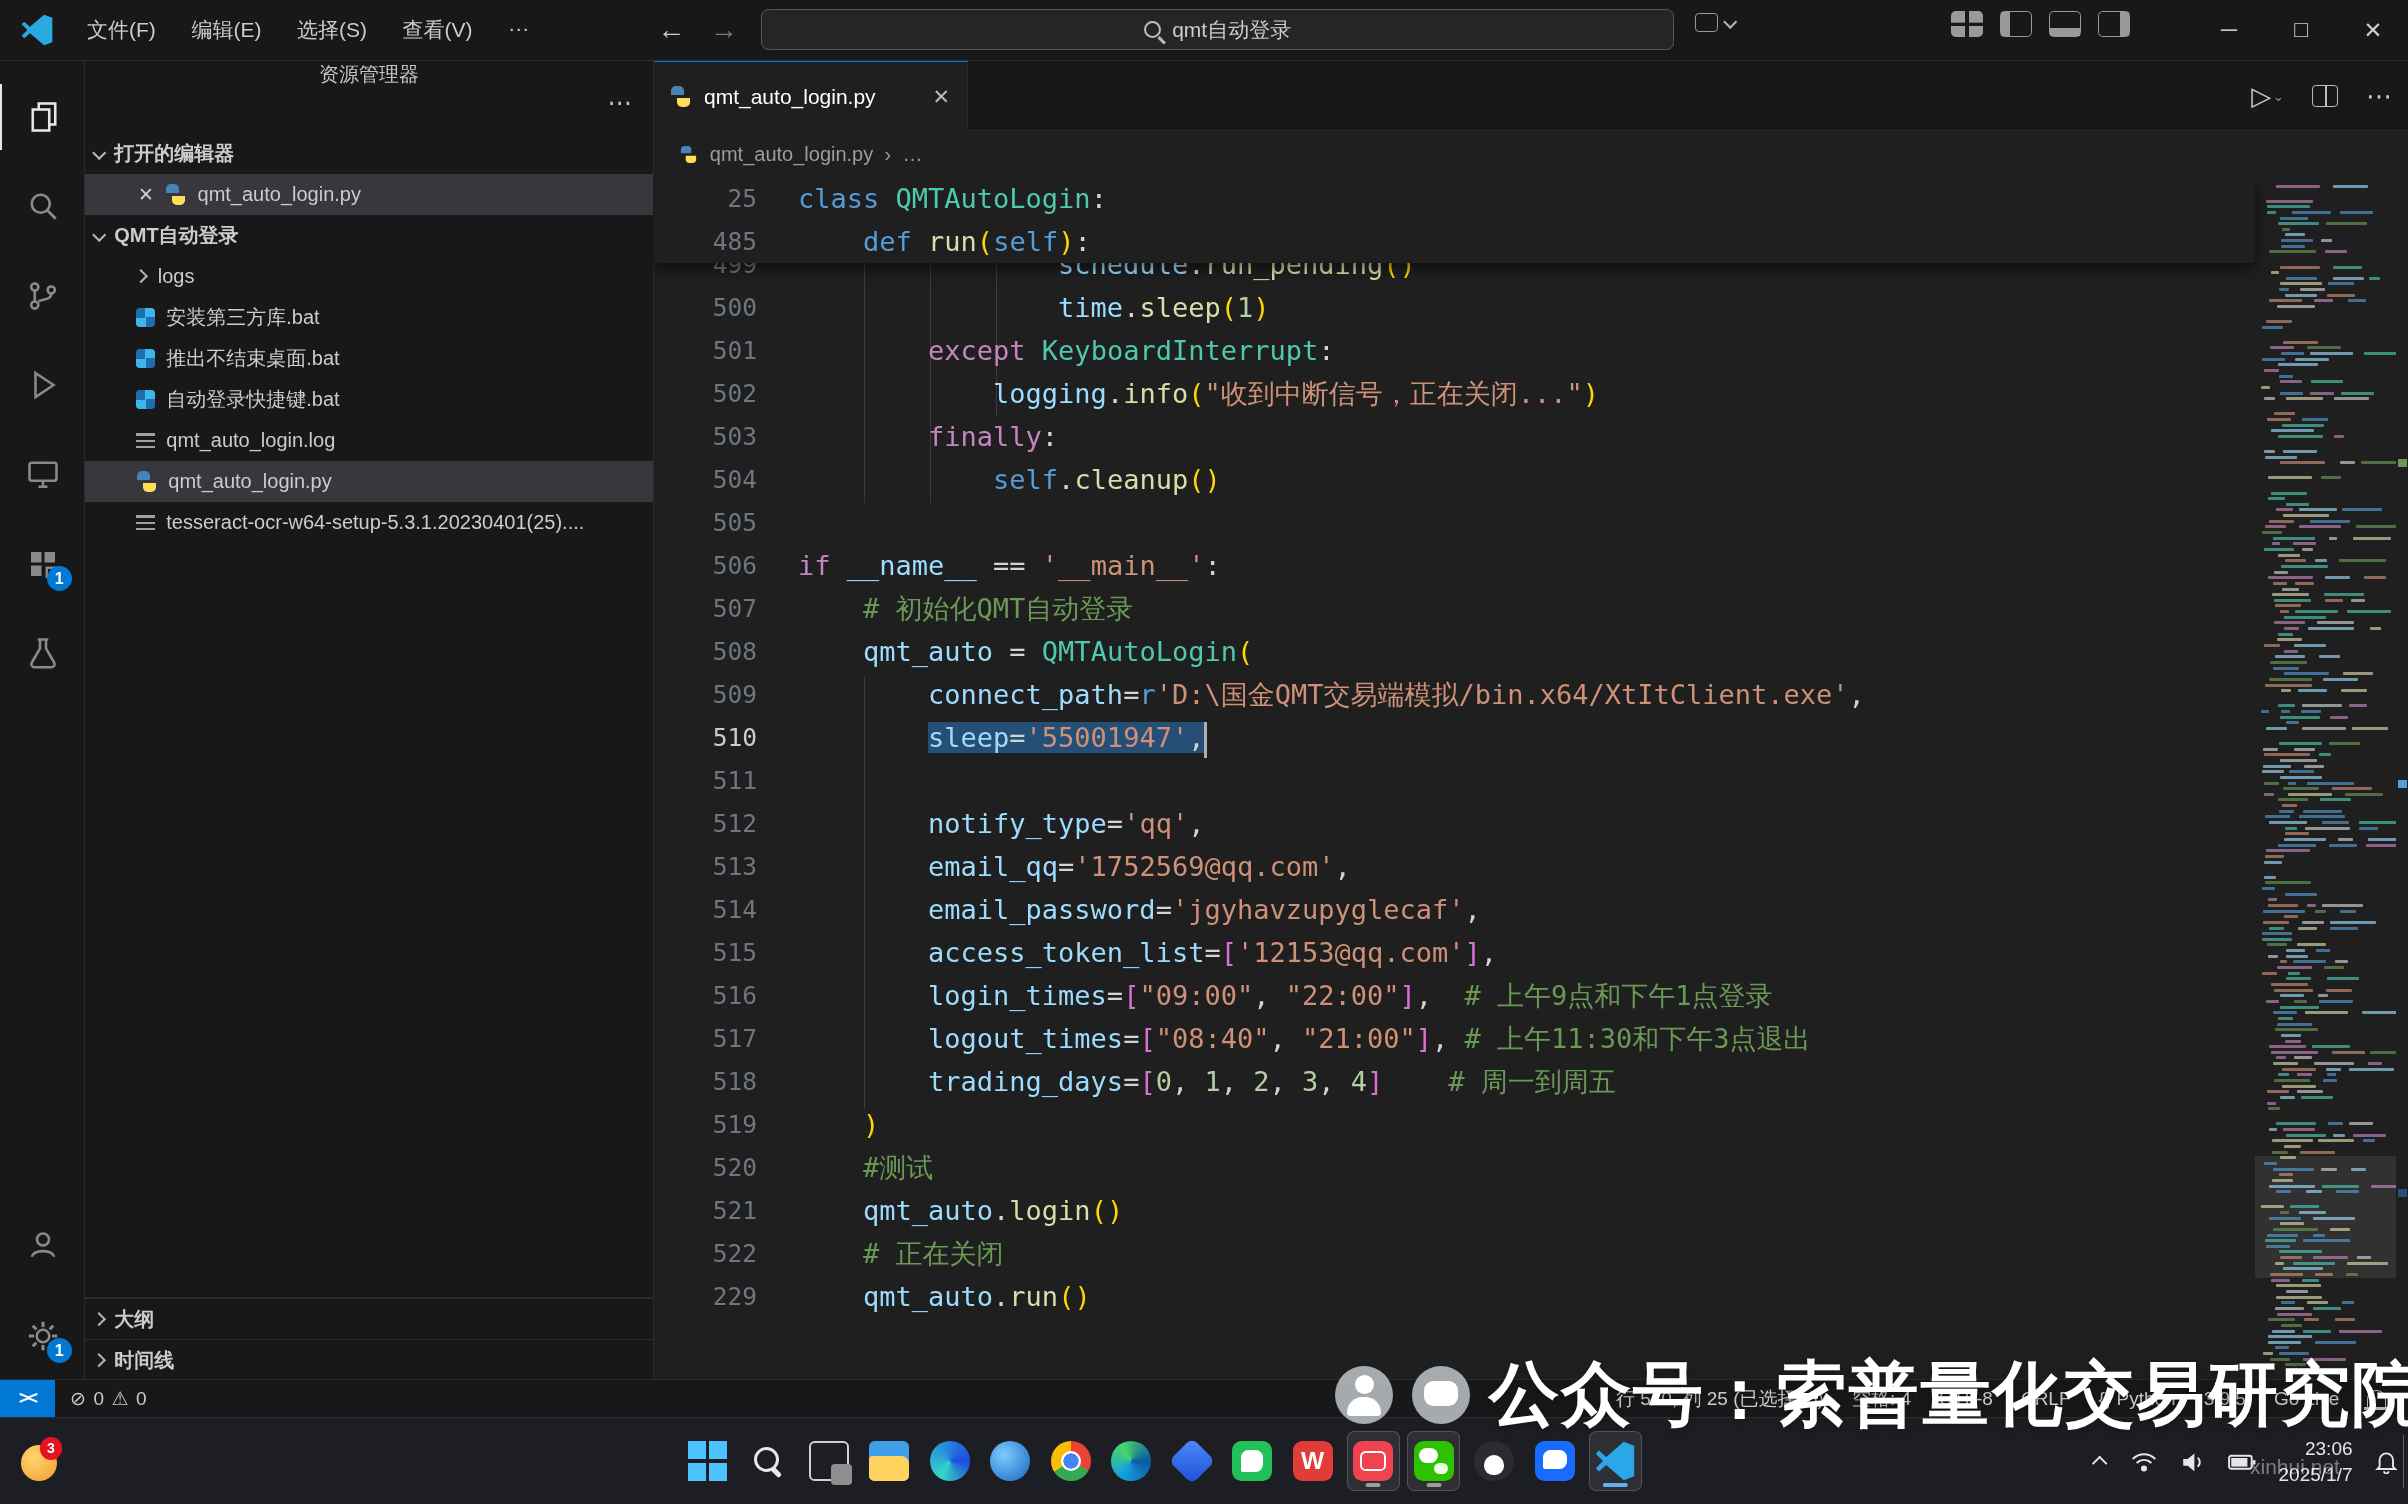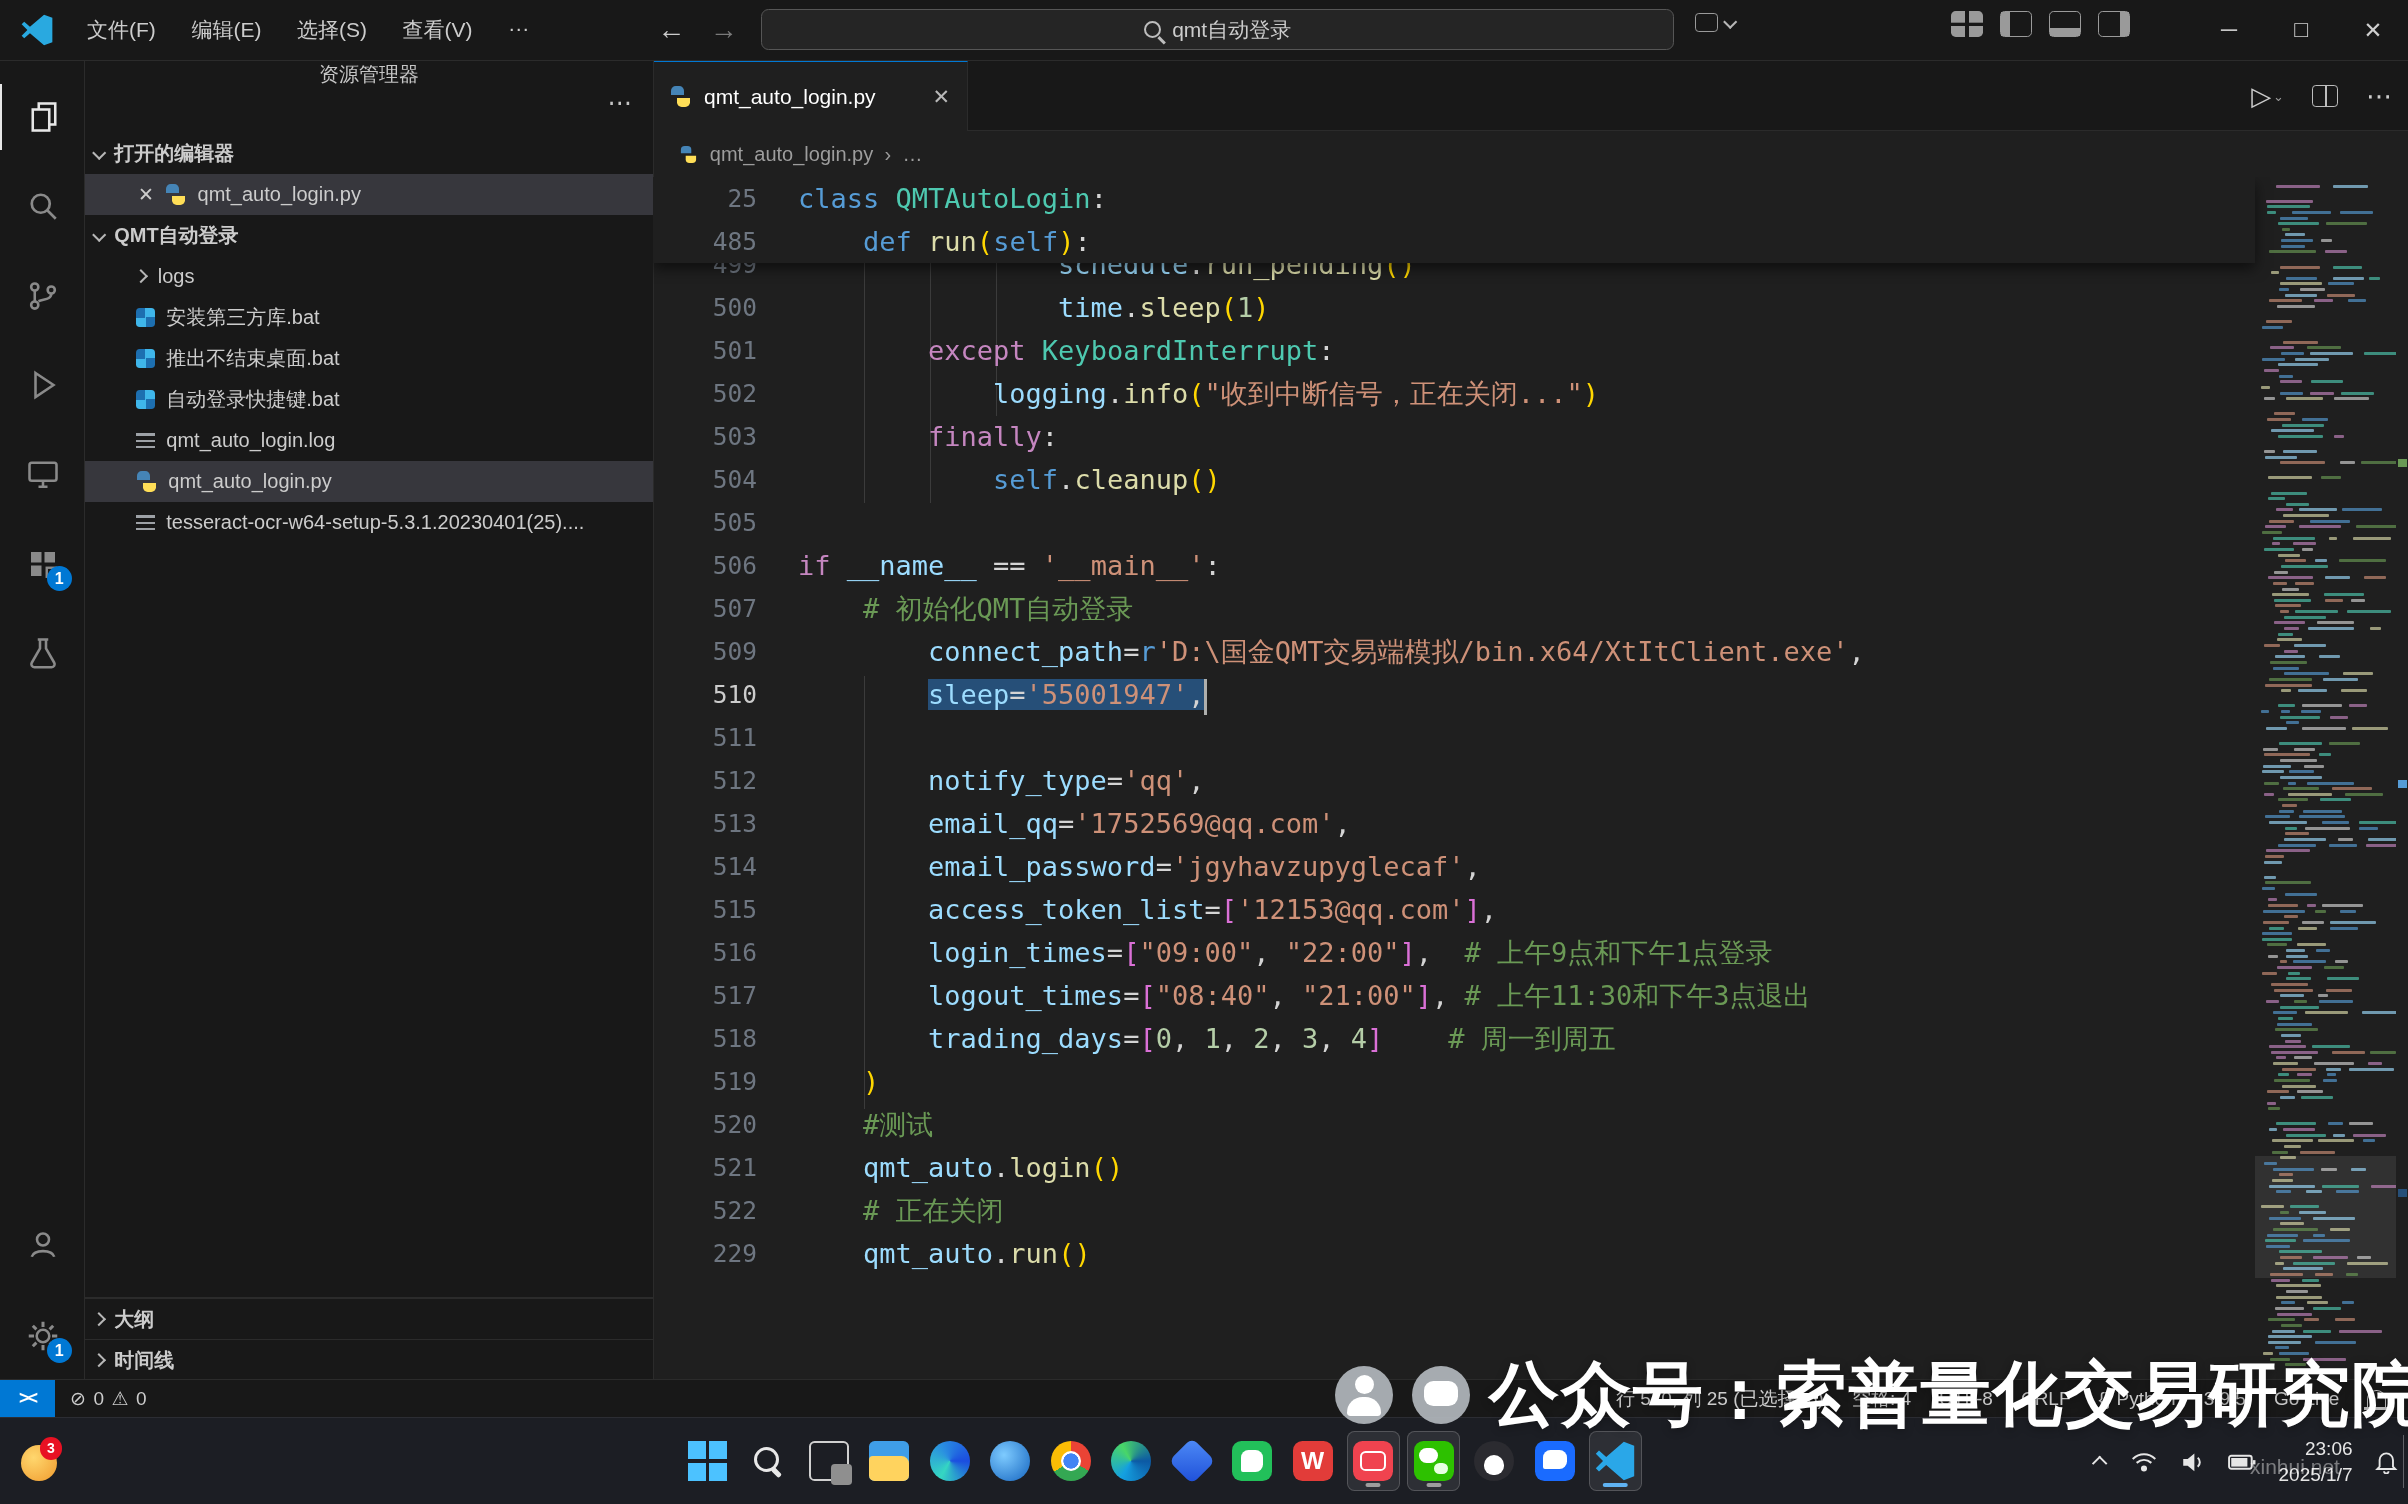--- a/index.html
+++ b/index.html
@@ -355,20 +355,21 @@
       <div id="code-lines" class="code-lines">
           <div class="crow"><span class="ln">499</span><div class="lc"><span class="tok-w">                </span><span class="tok-v">schedule</span><span class="tok-w">.</span><span class="tok-f">run_pending</span><span class="tok-b1">()</span></div></div>
           <div class="crow"><span class="ln">500</span><div class="lc"><span class="tok-w">                </span><span class="tok-v">time</span><span class="tok-w">.</span><span class="tok-f">sleep</span><span class="tok-b1">(</span><span class="tok-n">1</span><span class="tok-b1">)</span></div></div>
           <div class="crow"><span class="ln">501</span><div class="lc"><span class="tok-w">        </span><span class="tok-k">except</span><span class="tok-w"> </span><span class="tok-t">KeyboardInterrupt</span><span class="tok-w">:</span></div></div>
           <div class="crow"><span class="ln">502</span><div class="lc"><span class="tok-w">            </span><span class="tok-v">logging</span><span class="tok-w">.</span><span class="tok-f">info</span><span class="tok-b1">(</span><span class="tok-s">"收到中断信号，正在关闭..."</span><span class="tok-b1">)</span></div></div>
           <div class="crow"><span class="ln">503</span><div class="lc"><span class="tok-w">        </span><span class="tok-k">finally</span><span class="tok-w">:</span></div></div>
           <div class="crow"><span class="ln">504</span><div class="lc"><span class="tok-w">            </span><span class="tok-sf">self</span><span class="tok-w">.</span><span class="tok-f">cleanup</span><span class="tok-b1">()</span></div></div>
           <div class="crow"><span class="ln">505</span><div class="lc"></div></div>
           <div class="crow"><span class="ln">506</span><div class="lc"><span class="tok-k">if</span><span class="tok-w"> </span><span class="tok-v">__name__</span><span class="tok-w"> == </span><span class="tok-s">'__main__'</span><span class="tok-w">:</span></div></div>
           <div class="crow"><span class="ln">507</span><div class="lc"><span class="tok-w">    </span><span class="tok-c"># 初始化QMT自动登录</span></div></div>
+          <div class="crow"><span class="ln">508</span><div class="lc"><span class="tok-w">    </span><span class="tok-v">qmt_auto</span><span class="tok-w"> = </span><span class="tok-t">QMTAutoLogin</span><span class="tok-b1">(</span></div></div>
           <div class="crow"><span class="ln">509</span><div class="lc"><span class="tok-w">        </span><span class="tok-v">connect_path</span><span class="tok-w">=</span><span class="tok-d">r</span><span class="tok-s">'D:\国金QMT交易端模拟/bin.x64/XtItClient.exe'</span><span class="tok-w">,</span></div></div>
           <div class="crow"><span class="ln cur">510</span><div class="lc"><span class="tok-w">        </span><span class="tok-v sel-bg">sleep</span><span class="tok-w sel-bg">=</span><span class="tok-s sel-bg">'55001947'</span><span class="tok-w sel-bg">,</span><span class="cursor"></span></div></div>
           <div class="crow"><span class="ln">511</span></div>
           <div class="crow"><span class="ln">512</span><div class="lc"><span class="tok-w">        </span><span class="tok-v">notify_type</span><span class="tok-w">=</span><span class="tok-s">'qq'</span><span class="tok-w">,</span></div></div>
           <div class="crow"><span class="ln">513</span><div class="lc"><span class="tok-w">        </span><span class="tok-v">email_qq</span><span class="tok-w">=</span><span class="tok-s">'1752569@qq.com'</span><span class="tok-w">,</span></div></div>
           <div class="crow"><span class="ln">514</span><div class="lc"><span class="tok-w">        </span><span class="tok-v">email_password</span><span class="tok-w">=</span><span class="tok-s">'jgyhavzupyglecaf'</span><span class="tok-w">,</span></div></div>
           <div class="crow"><span class="ln">515</span><div class="lc"><span class="tok-w">        </span><span class="tok-v">access_token_list</span><span class="tok-w">=</span><span class="tok-b2">[</span><span class="tok-s">'12153@qq.com'</span><span class="tok-b2">]</span><span class="tok-w">,</span></div></div>
           <div class="crow"><span class="ln">516</span><div class="lc"><span class="tok-w">        </span><span class="tok-v">login_times</span><span class="tok-w">=</span><span class="tok-b2">[</span><span class="tok-s">"09:00"</span><span class="tok-w">, </span><span class="tok-s">"22:00"</span><span class="tok-b2">]</span><span class="tok-w">,  </span><span class="tok-c"># 上午9点和下午1点登录</span></div></div>
           <div class="crow"><span class="ln">517</span><div class="lc"><span class="tok-w">        </span><span class="tok-v">logout_times</span><span class="tok-w">=</span><span class="tok-b2">[</span><span class="tok-s">"08:40"</span><span class="tok-w">, </span><span class="tok-s">"21:00"</span><span class="tok-b2">]</span><span class="tok-w">, </span><span class="tok-c"># 上午11:30和下午3点退出</span></div></div>
           <div class="crow"><span class="ln">518</span><div class="lc"><span class="tok-w">        </span><span class="tok-v">trading_days</span><span class="tok-w">=</span><span class="tok-b2">[</span><span class="tok-n">0</span><span class="tok-w">, </span><span class="tok-n">1</span><span class="tok-w">, </span><span class="tok-n">2</span><span class="tok-w">, </span><span class="tok-n">3</span><span class="tok-w">, </span><span class="tok-n">4</span><span class="tok-b2">]</span><span class="tok-w">    </span><span class="tok-c"># 周一到周五</span></div></div>

